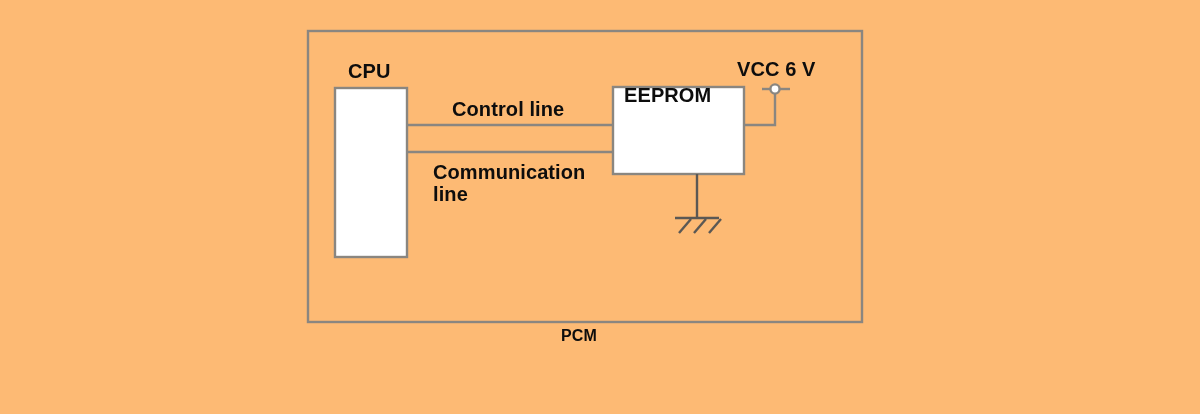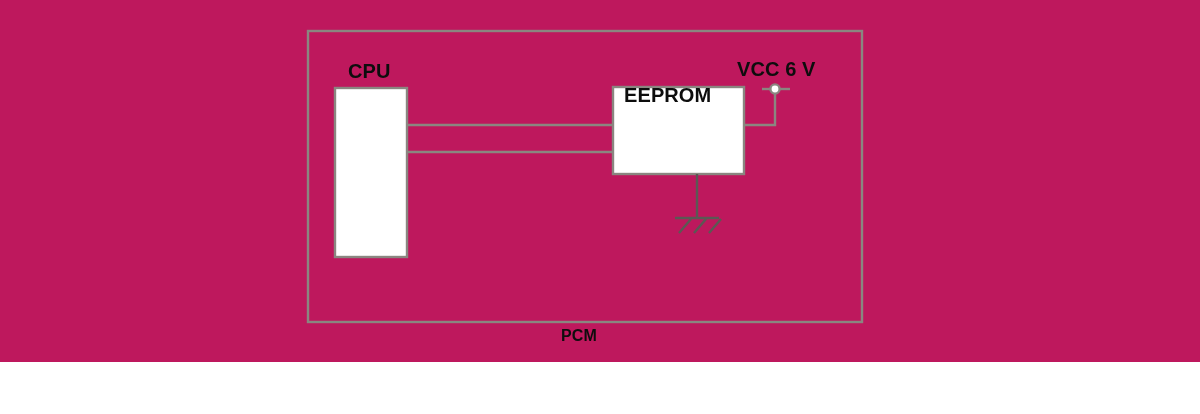--- a/index.html
+++ b/index.html
@@ -3,22 +3,22 @@
 <meta charset="utf-8">
 <style>
   html, body {
     margin: 0;
     padding: 0;
     background: #ffffff;
   }
   #canvas {
     position: relative;
     width: 1200px;
-    height: 362px;
-    background: #be185d;
+    height: 414px;
+    background: #fdba74;
     font-family: "Liberation Sans", sans-serif;
     overflow: hidden;
   }
   #diagram-svg {
     position: absolute;
     left: 0;
     top: 0;
     width: 1200px;
     height: 414px;
   }
@@ -69,17 +69,20 @@
       <line x1="709" y1="233" x2="721" y2="219"></line>
     </g>
   </svg>
 
   <div class="lbl" id="label-cpu">CPU</div>
 
   <div class="lbl" id="label-eeprom">EEPROM</div>
 
   <div class="lbl" id="label-vcc">VCC 6 V</div>
 
+  <div class="lbl" id="label-control">Control line</div>
 
+  <div class="lbl" id="label-comm">Communication
+line</div>
 
   <div class="lbl" id="label-pcm">PCM</div>
 
 </div>
 
 </body></html>

